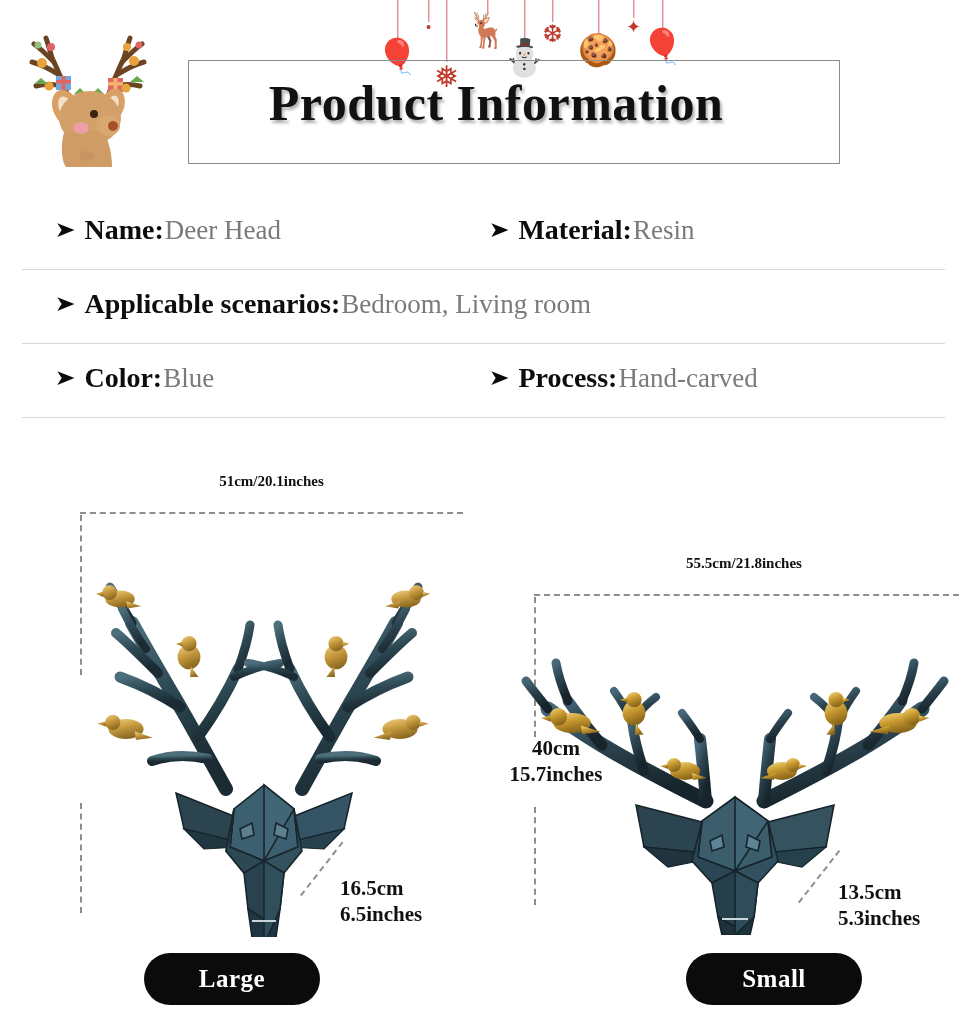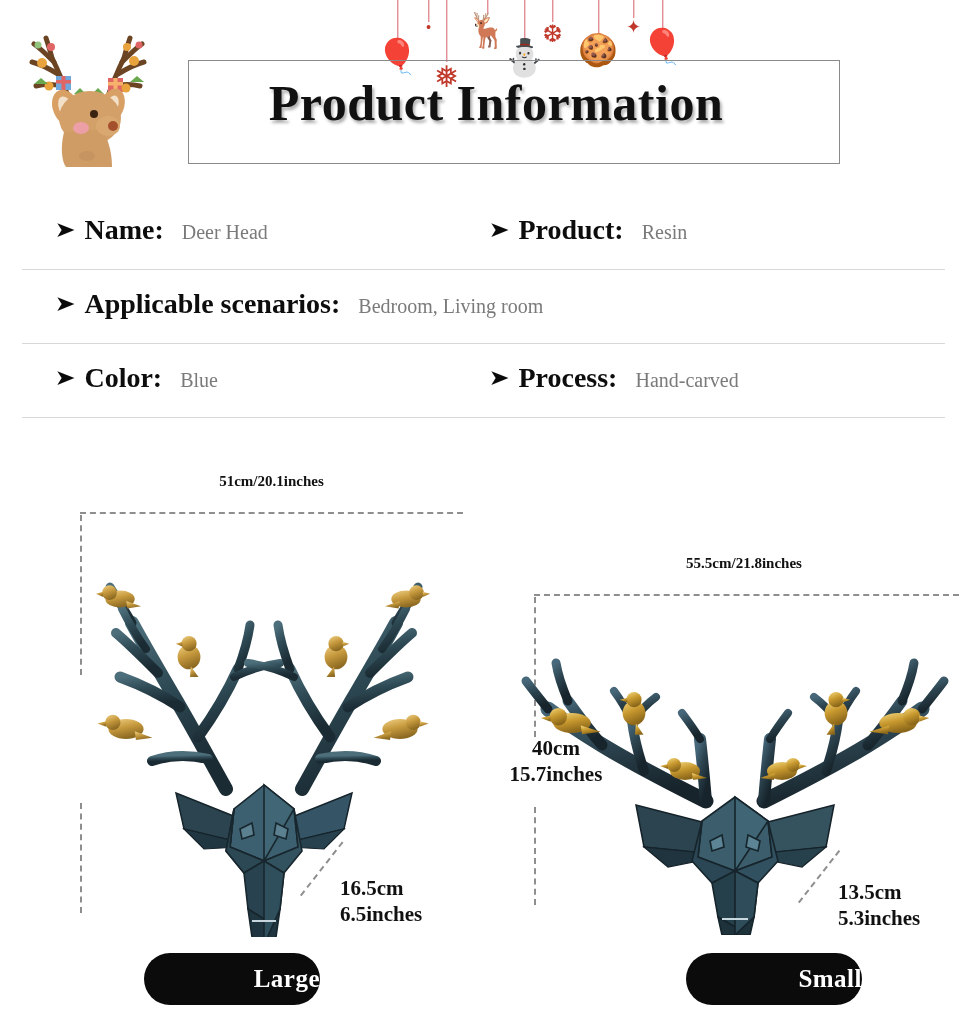--- a/index.html
+++ b/index.html
@@ -71,21 +71,21 @@
     color: #0a0a0a;
     vertical-align: 2px;
     margin-right: 10px;
     transform: scaleX(1.15);
   }
   .spec-label {
     font-size: 28px; font-weight: bold; color: #0d0d0d;
     font-family: "Liberation Serif", "DejaVu Serif", serif;
   }
   .spec-value {
-    font-size: 20px; color: #7a7a7a; margin-left: 18px;
+    font-size: 27px; color: #7a7a7a; margin-left: 1px;
     font-family: "Liberation Serif", "DejaVu Serif", serif;
   }
 
   
   .panel { position: absolute; }
   .dim-top-label {
     position: absolute; text-align: center;
     font-size: 15px; font-weight: bold; color: #111;
     font-family: "Liberation Serif", "DejaVu Serif", serif;
     white-space: nowrap;
@@ -116,21 +116,21 @@
     white-space: nowrap;
     margin-left: 20px;
   }
   .size-pill {
     position: absolute;
     background: #0b0b0b;
     border-radius: 999px;
     color: #ffffff;
     font-size: 25px; font-weight: bold;
     font-family: "Liberation Serif", "DejaVu Serif", serif;
-    display: flex; align-items: center; justify-content: flex-end;
+    display: flex; align-items: center; justify-content: center;
     letter-spacing: 0.5px;
   }
   .product-art { position: absolute; }
 </style>
 </head>
 <body>
 
 <div id="page">
 
   <div id="header">
@@ -235,21 +235,21 @@
     <div class="title-text">Product Information</div>
   </div>
 
   <div id="specs">
 
     <div class="spec-row">
       <div class="spec-cell col1">
         <span class="arrow-icon">➤</span><span class="spec-label">Name:</span><span class="spec-value">Deer Head</span>
       </div>
       <div class="spec-cell col2">
-        <span class="arrow-icon">➤</span><span class="spec-label">Product:</span><span class="spec-value">Resin</span>
+        <span class="arrow-icon">➤</span><span class="spec-label">Material:</span><span class="spec-value">Resin</span>
       </div>
       <div class="spec-rule"></div>
     </div>
 
     <div class="spec-row">
       <div class="spec-cell col1">
         <span class="arrow-icon">➤</span><span class="spec-label">Applicable scenarios:</span><span class="spec-value">Bedroom, Living room</span>
       </div>
       <div class="spec-rule"></div>
     </div>

